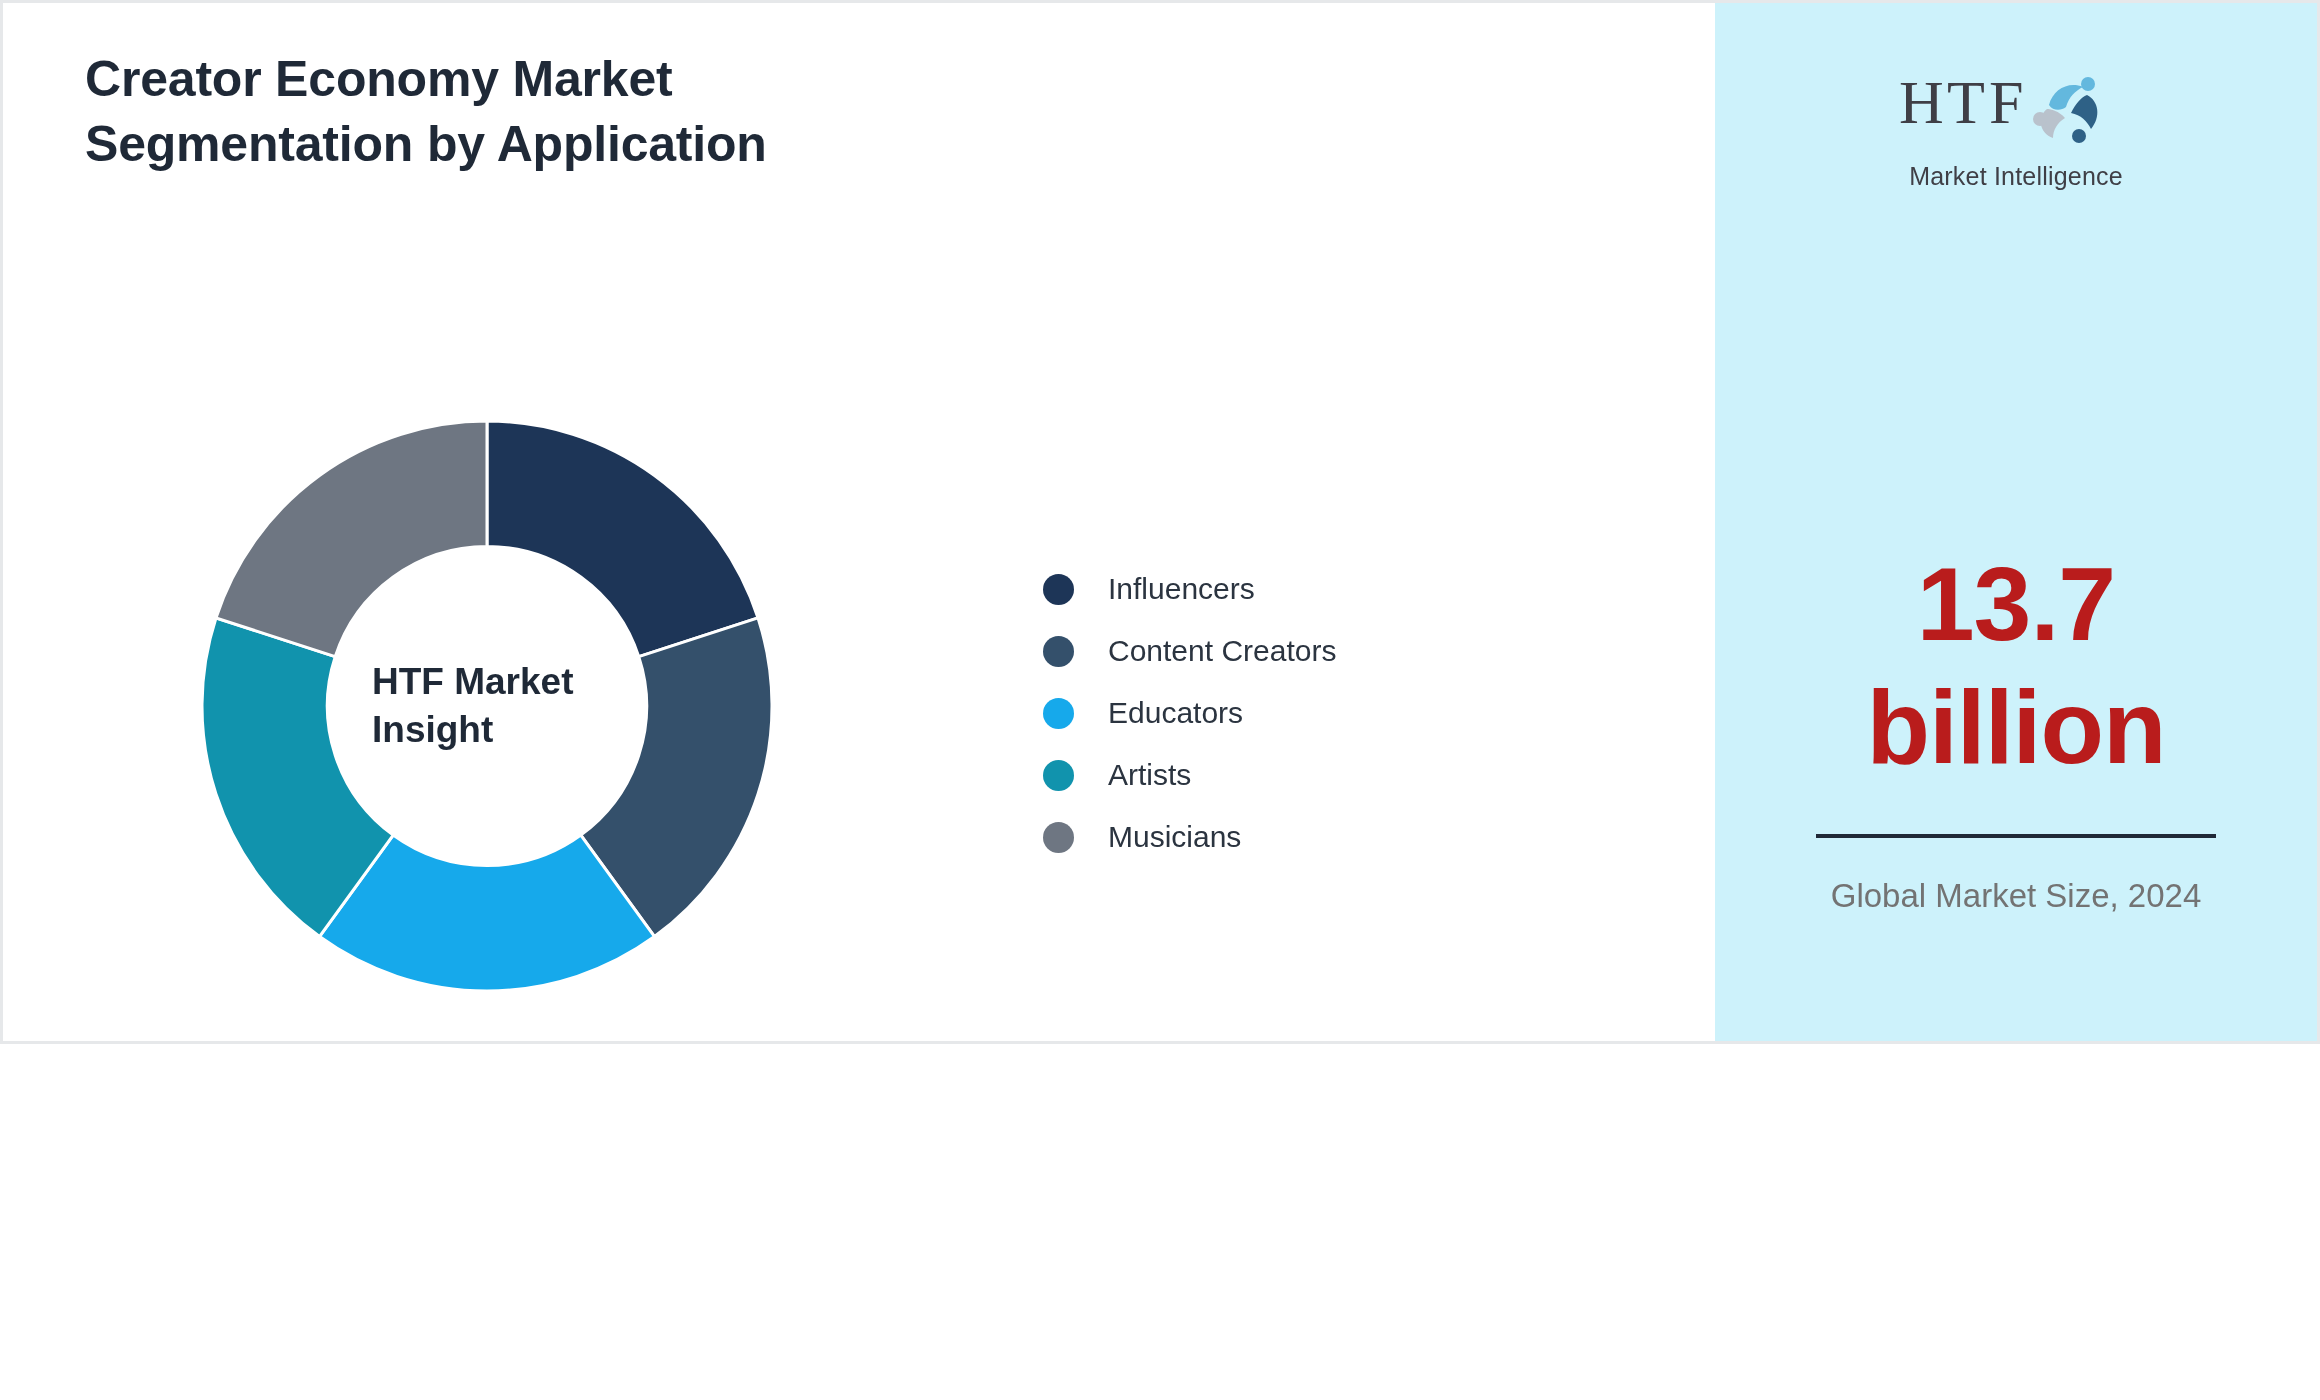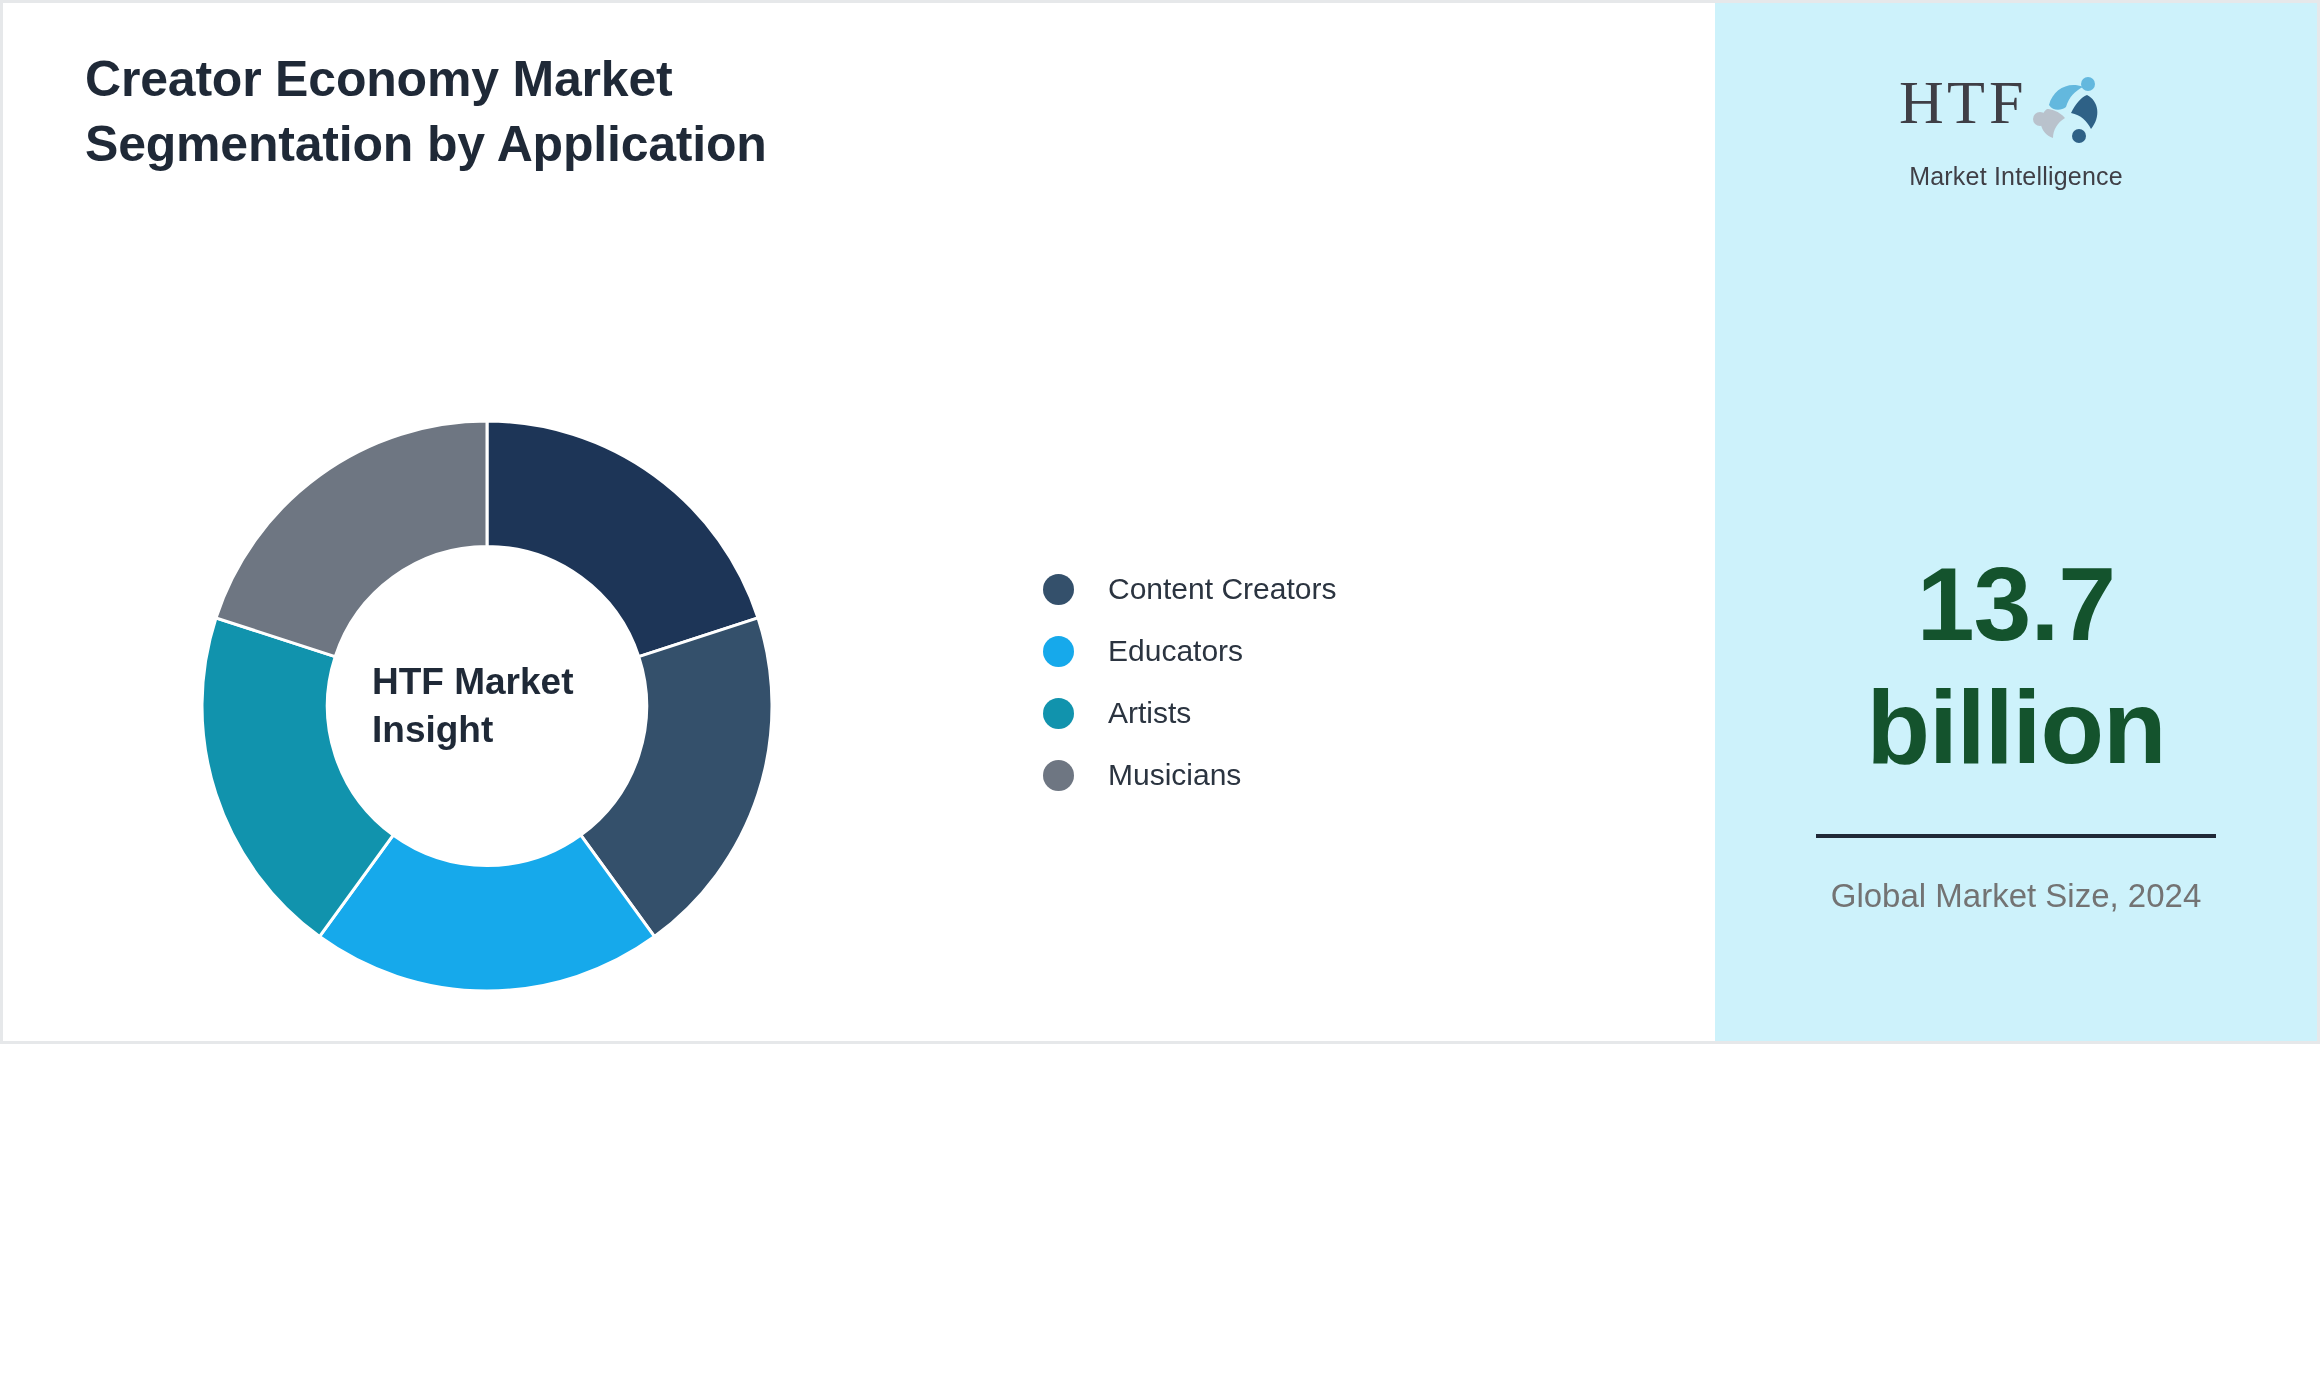--- a/index.html
+++ b/index.html
@@ -122,21 +122,21 @@
     top: 540px;
     left: 50%;
     transform: translateX(-50%);
     width: 460px;
     text-align: center;
   }
   .stat-value {
     font-size: 104px;
     line-height: 1.18;
     font-weight: 700;
-    color: #14532d;
+    color: #b91c1c;
     letter-spacing: -1px;
   }
   .stat-divider {
     width: 400px;
     height: 4px;
     background: #1f2937;
     margin: 46px auto 34px auto;
   }
   .stat-caption {
     font-size: 33px;
@@ -163,20 +163,24 @@
             <path d="M 13.94889285588124 196.9301566031399 A 285 285 0 0 1 284.99999999999994 0 L 284.99999999999994 125.39999999999998 A 159.60000000000002 159.60000000000002 0 0 0 133.21137999929348 235.68088769775835 Z" fill="#6e7682" stroke="#ffffff" stroke-width="3"></path>
           </g>
       </svg>
       <div class="donut-center-label">
         <span>HTF Market Insight</span>
       </div>
     </div>
 
     <div class="legend" id="legend">
         <div class="legend-item">
+          <span class="legend-dot" style="background: rgb(29, 53, 87);"></span>
+          <span class="legend-label">Influencers</span>
+        </div>
+        <div class="legend-item">
           <span class="legend-dot" style="background: rgb(52, 80, 107);"></span>
           <span class="legend-label">Content Creators</span>
         </div>
         <div class="legend-item">
           <span class="legend-dot" style="background: rgb(22, 169, 235);"></span>
           <span class="legend-label">Educators</span>
         </div>
         <div class="legend-item">
           <span class="legend-dot" style="background: rgb(17, 147, 173);"></span>
           <span class="legend-label">Artists</span>

